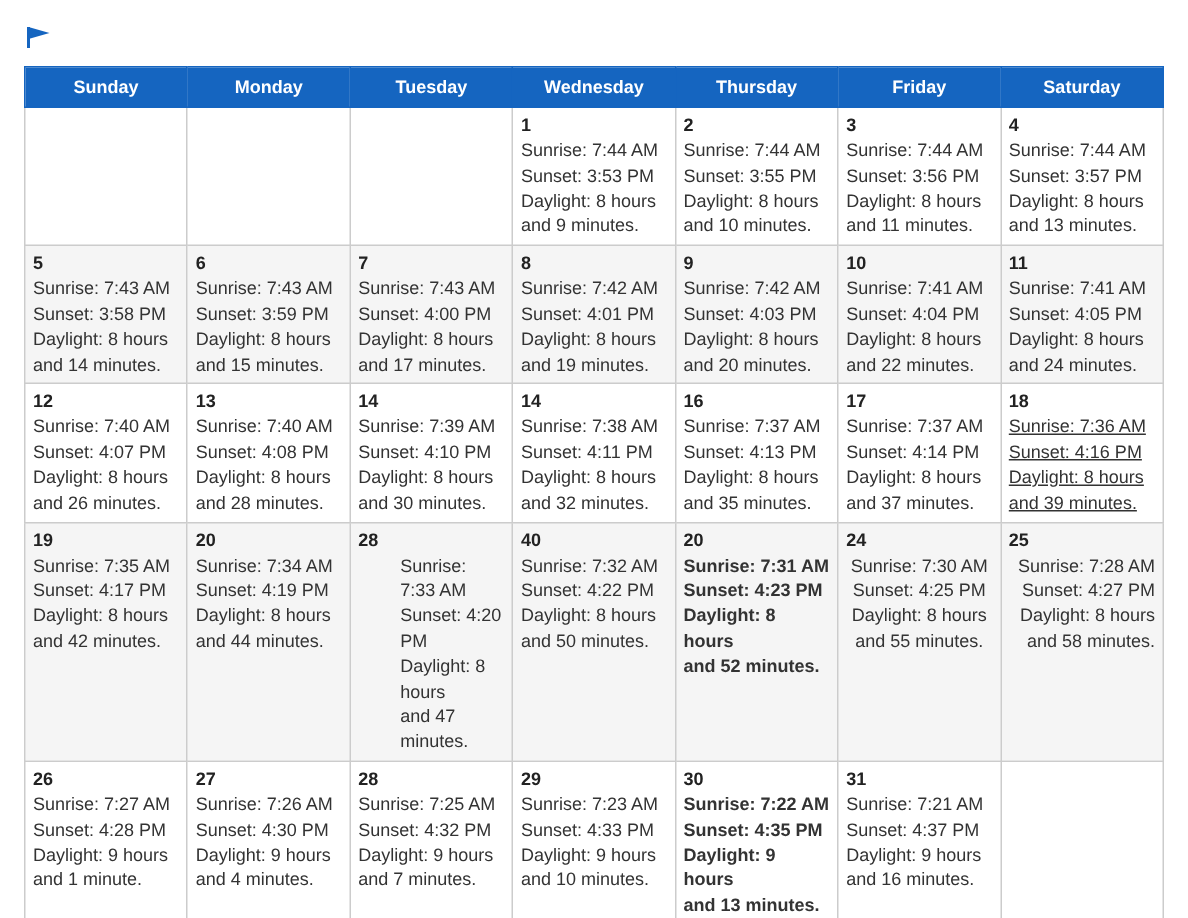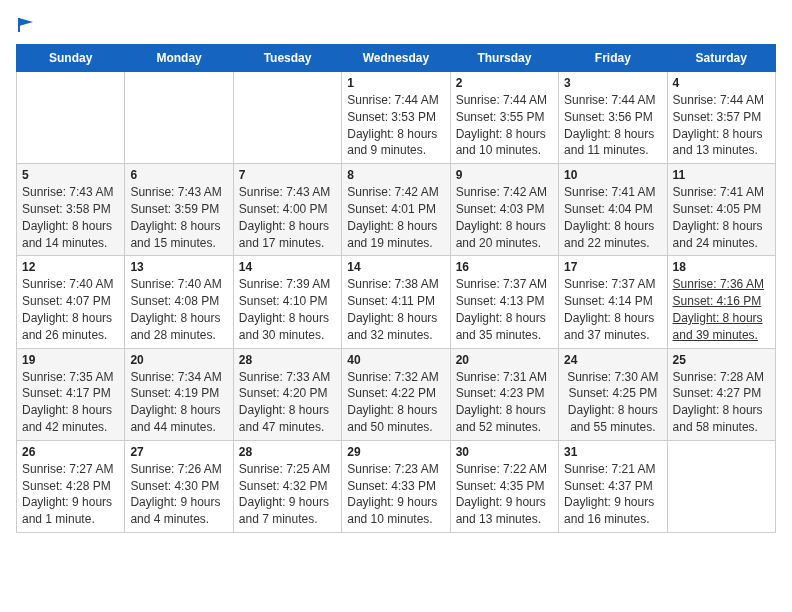--- a/index.html
+++ b/index.html
@@ -269,49 +269,49 @@
         </td>
         <td>
           <div class="day-num">20</div>
           <div class="day-info" style="white-space: pre-line;">Sunrise: 7:34 AM
 Sunset: 4:19 PM
 Daylight: 8 hours
 and 44 minutes.</div>
         </td>
         <td>
           <div class="day-num">28</div>
-          <div class="day-info" style="white-space: pre-line;">Sunrise: 7:33 AM
+          <div class="day-info" style="white-space: pre-line; margin-left: 28px;">Sunrise: 7:33 AM
 Sunset: 4:20 PM
 Daylight: 8 hours
 and 47 minutes.</div>
         </td>
         <td>
           <div class="day-num">40</div>
           <div class="day-info" style="white-space: pre-line;">Sunrise: 7:32 AM
 Sunset: 4:22 PM
 Daylight: 8 hours
 and 50 minutes.</div>
         </td>
         <td>
           <div class="day-num">20</div>
-          <div class="day-info" style="white-space: pre-line;">Sunrise: 7:31 AM
+          <div class="day-info" style="white-space: pre-line; font-weight: bold;">Sunrise: 7:31 AM
 Sunset: 4:23 PM
 Daylight: 8 hours
 and 52 minutes.</div>
         </td>
         <td>
           <div class="day-num">24</div>
           <div class="day-info" style="white-space: pre-line; text-align: center;">Sunrise: 7:30 AM
 Sunset: 4:25 PM
 Daylight: 8 hours
 and 55 minutes.</div>
         </td>
         <td>
           <div class="day-num">25</div>
-          <div class="day-info" style="white-space: pre-line;">Sunrise: 7:28 AM
+          <div class="day-info" style="white-space: pre-line; text-align: right;">Sunrise: 7:28 AM
 Sunset: 4:27 PM
 Daylight: 8 hours
 and 58 minutes.</div>
         </td>
       </tr>
       <tr>
         <td>
           <div class="day-num">26</div>
           <div class="day-info" style="white-space: pre-line;">Sunrise: 7:27 AM
 Sunset: 4:28 PM
@@ -334,21 +334,21 @@
         </td>
         <td>
           <div class="day-num">29</div>
           <div class="day-info" style="white-space: pre-line;">Sunrise: 7:23 AM
 Sunset: 4:33 PM
 Daylight: 9 hours
 and 10 minutes.</div>
         </td>
         <td>
           <div class="day-num">30</div>
-          <div class="day-info" style="white-space: pre-line;">Sunrise: 7:22 AM
+          <div class="day-info" style="white-space: pre-line; font-weight: bold;">Sunrise: 7:22 AM
 Sunset: 4:35 PM
 Daylight: 9 hours
 and 13 minutes.</div>
         </td>
         <td>
           <div class="day-num">31</div>
           <div class="day-info" style="white-space: pre-line;">Sunrise: 7:21 AM
 Sunset: 4:37 PM
 Daylight: 9 hours
 and 16 minutes.</div>

